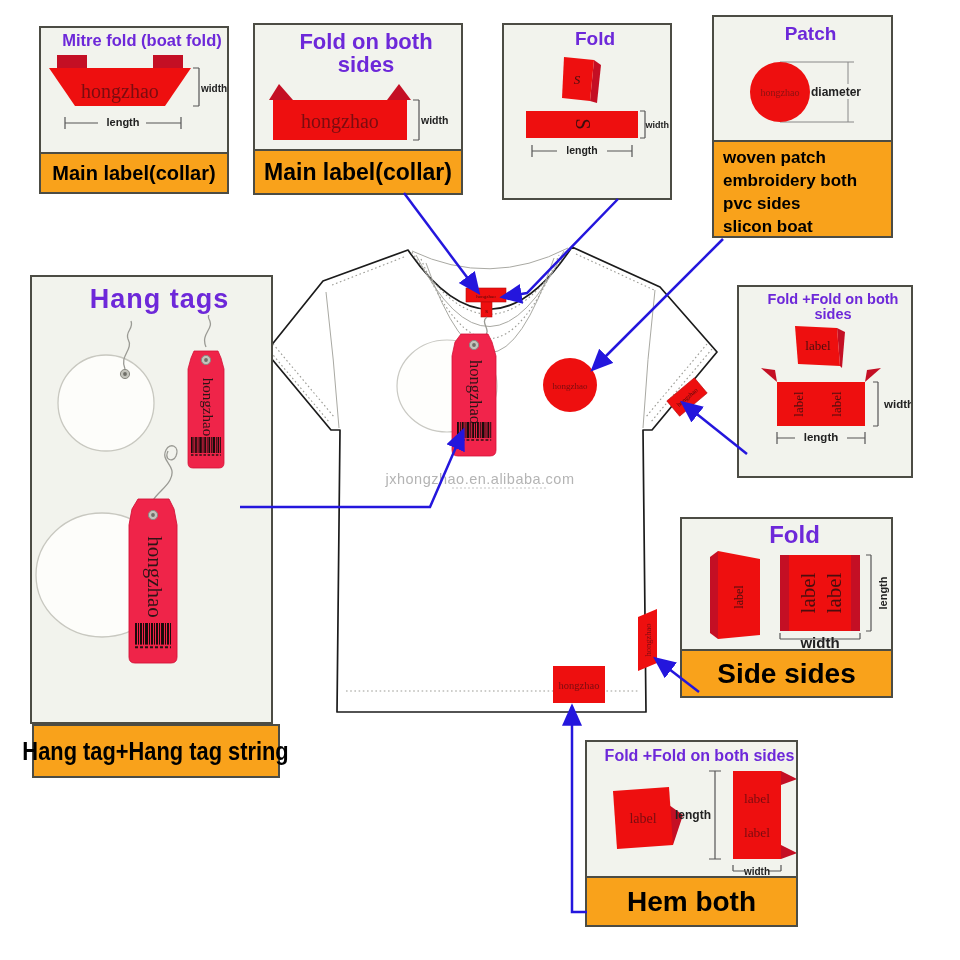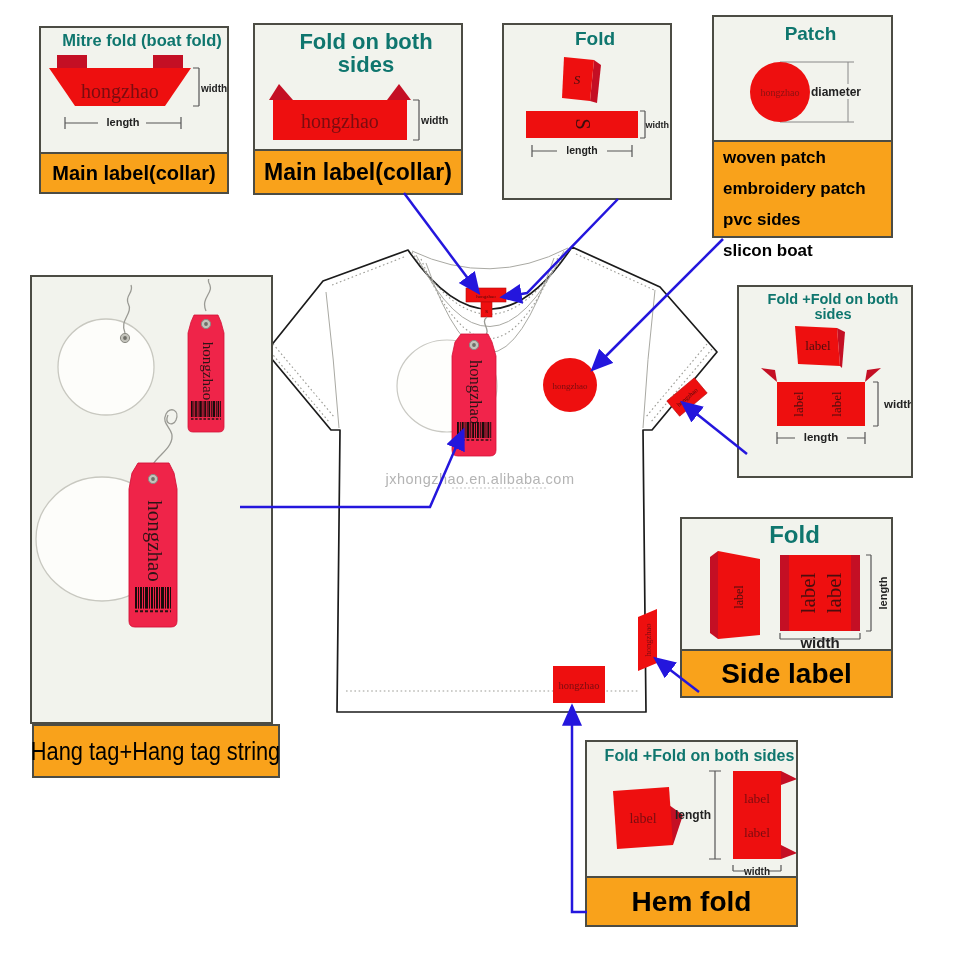--- a/index.html
+++ b/index.html
@@ -1,26 +1,26 @@
 <!DOCTYPE html>
 <html><head>
 <meta charset="utf-8">
 <style>
   html,body{margin:0;padding:0;background:#fff;}
   #stage{position:relative;width:960px;height:960px;overflow:hidden;background:#fff;
          font-family:"Liberation Sans",sans-serif;}
   .layer{position:absolute;left:0;top:0;pointer-events:none;}
   .box{position:absolute;background:#f2f3ed;border:2px solid #4c4c44;box-sizing:border-box;z-index:2;}
-  .box .title{font-weight:bold;color:#0f766e;text-align:center;line-height:1.05;margin-left:16px;}
+  .box .title{font-weight:bold;color:#6d28d9;text-align:center;line-height:1.05;margin-left:16px;}
   .box svg.diagram{display:block;margin:0 auto;}
   .caption{position:absolute;left:0;right:0;bottom:0;background:#f9a21b;border-top:2px solid #4c4c44;
            display:flex;align-items:center;justify-content:center;font-weight:bold;color:#000;}
-  .caption.left{justify-content:flex-start;align-items:flex-start;flex-direction:column;padding:4px 0 0 9px;box-sizing:border-box;gap:8px;}
+  .caption.left{justify-content:flex-start;align-items:flex-start;flex-direction:column;padding:4px 0 0 9px;box-sizing:border-box;}
   .caption-bar{position:absolute;background:#f9a21b;border:2px solid #4c4c44;box-sizing:border-box;
-               display:flex;align-items:center;justify-content:center;font-weight:normal;color:#000;z-index:2;}
+               display:flex;align-items:center;justify-content:center;font-weight:bold;color:#000;z-index:2;}
   .condensed{display:inline-block;transform:scaleX(.84);transform-origin:center;white-space:nowrap;}
   text{font-family:"Liberation Sans",sans-serif;}
   text.brand{font-family:"Liberation Serif","DejaVu Serif",serif;}
   text.dim{font-weight:bold;fill:#222;}
   .dimline{stroke:#555;stroke-width:1.2;fill:none;}
   .dimline2{stroke:#888;stroke-width:1;fill:none;}
   .stitch{stroke:#9b9b95;stroke-width:1.1;fill:none;stroke-dasharray:1.6,2.6;}
   .seam{stroke:#a9a9a3;stroke-width:1;fill:none;}
   .string{stroke:#9a9a94;stroke-width:1.3;fill:none;}
 </style>
@@ -170,27 +170,28 @@
     <div class="title" style="font-size:19px;margin-top:7px">Patch</div>
     <svg class="diagram" width="157" height="97" viewBox="0 0 157 97">
       <path class="dimline2" d="M 56 18 H 130 M 56 78 H 130 M 124 18 V 78"></path>
       <circle cx="56" cy="48" r="30" fill="#ee0f0f"></circle>
       <text class="brand" x="56" y="52" text-anchor="middle" font-size="10" fill="#8b1111">hongzhao</text>
       <rect x="86" y="40" width="46" height="15" fill="#f2f3ed"></rect>
       <text class="dim" x="87" y="52" font-size="12">diameter</text>
     </svg>
     <div class="caption left" style="height:96px;font-size:17px;line-height:23px">
       <div>woven patch</div>
-      <div>embroidery patch</div>
+      <div>embroidery both</div>
       <div>pvc sides</div>
       <div>slicon boat</div>
     </div>
   </div>
 
   <div class="box" style="left:30px;top:275px;width:243px;height:449px">
+    <div class="title" style="font-size:27px;margin-top:8px;letter-spacing:1px">Hang tags</div>
     <svg class="diagram" width="239" height="405" viewBox="0 0 239 405" style="margin-top:2px">
 
       <circle cx="74" cy="88" r="48" fill="#fdfdfa" stroke="#c8c8c0" stroke-width="1.3"></circle>
       <use href="#eyelet" x="93" y="59"></use>
       <path class="string" d="M 93 54 C 87 40 102 35 96 24 C 93 16 102 14 99 6"></path>
 
       <path class="string" d="M 174 32 C 168 18 183 14 177 4 C 174 -2 182 -4 180 -10"></path>
       <g transform="translate(154,34)">
         <path d="M 8 2 L 32 2 L 35 9 L 38 20 L 38 114 Q 38 119 33 119 L 7 119 Q 2 119 2 114 L 2 20 L 5 9 Z" fill="#ef2449" stroke="#d41238" stroke-width="0.8"></path>
         <use href="#eyelet" x="20" y="11"></use>
@@ -242,40 +243,40 @@
       <rect x="98" y="8" width="9" height="76" fill="#c40f24"></rect>
       <rect x="107" y="8" width="62" height="76" fill="#ee0f0f"></rect>
       <rect x="169" y="8" width="9" height="76" fill="#c40f24"></rect>
       <text class="brand" transform="rotate(-90 126 46)" x="126" y="53" text-anchor="middle" font-size="21" fill="#4a0e0e">label</text>
       <text class="brand" transform="rotate(-90 152 46)" x="152" y="53" text-anchor="middle" font-size="21" fill="#4a0e0e">label</text>
       <path class="dimline" d="M 184 8 h 5 M 189 8 V 84 M 184 84 h 5"></path>
       <text class="dim" transform="rotate(-90 201 46)" x="201" y="50" text-anchor="middle" font-size="11">length</text>
       <path class="dimline" d="M 98 92 H 178 M 98 86 V 92 M 178 86 V 92"></path>
       <text class="dim" x="138" y="101" text-anchor="middle" font-size="15">width</text>
     </svg>
-    <div class="caption" style="height:45px;font-size:28px">Side label</div>
+    <div class="caption" style="height:45px;font-size:28px">Side sides</div>
   </div>
 
   <div class="box" style="left:585px;top:740px;width:213px;height:187px">
     <div class="title" style="font-size:16px;margin-top:6px">Fold +Fold on both sides</div>
     <svg class="diagram" width="209" height="112" viewBox="0 0 209 112">
       <polygon points="82,40 96,50 86,80 82,78" fill="#c40f24"></polygon>
       <polygon points="26,26 82,22 86,80 30,84" fill="#ee0f0f"></polygon>
       <text class="brand" x="56" y="58" text-anchor="middle" font-size="14" fill="#7b0c10">label</text>
       <path class="dimline" d="M 128 6 V 94 M 122 6 H 134 M 122 94 H 134"></path>
       <text class="dim" x="124" y="54" text-anchor="end" font-size="12">length</text>
       <polygon points="194,6 210,14 194,20" fill="#c40f24"></polygon>
       <polygon points="194,80 210,88 194,94" fill="#c40f24"></polygon>
       <rect x="146" y="6" width="48" height="88" fill="#ee0f0f"></rect>
       <text class="brand" x="170" y="38" text-anchor="middle" font-size="13.5" fill="#7b0c10">label</text>
       <text class="brand" x="170" y="72" text-anchor="middle" font-size="13.5" fill="#7b0c10">label</text>
       <path class="dimline" d="M 146 100 V 106 M 146 106 H 158 M 182 106 H 194 M 194 100 V 106"></path>
       <text class="dim" x="170" y="110" text-anchor="middle" font-size="10">width</text>
     </svg>
-    <div class="caption" style="height:47px;font-size:28px">Hem fold</div>
+    <div class="caption" style="height:47px;font-size:28px">Hem both</div>
   </div>
 
   <svg class="layer" width="960" height="960" style="z-index:3">
     <defs>
       <marker id="ah" markerWidth="10" markerHeight="9" refX="7.5" refY="4" orient="auto">
         <path d="M0,0 L9,4 L0,8 Z" fill="#2416dd"></path>
       </marker>
     </defs>
     <path d="M 404 193 L 478 292" stroke="#2416dd" stroke-width="2.5" fill="none" marker-end="url(#ah)"></path>
     <path d="M 618 199 L 527 293 L 503 297" stroke="#2416dd" stroke-width="2.5" fill="none" marker-end="url(#ah)"></path>

